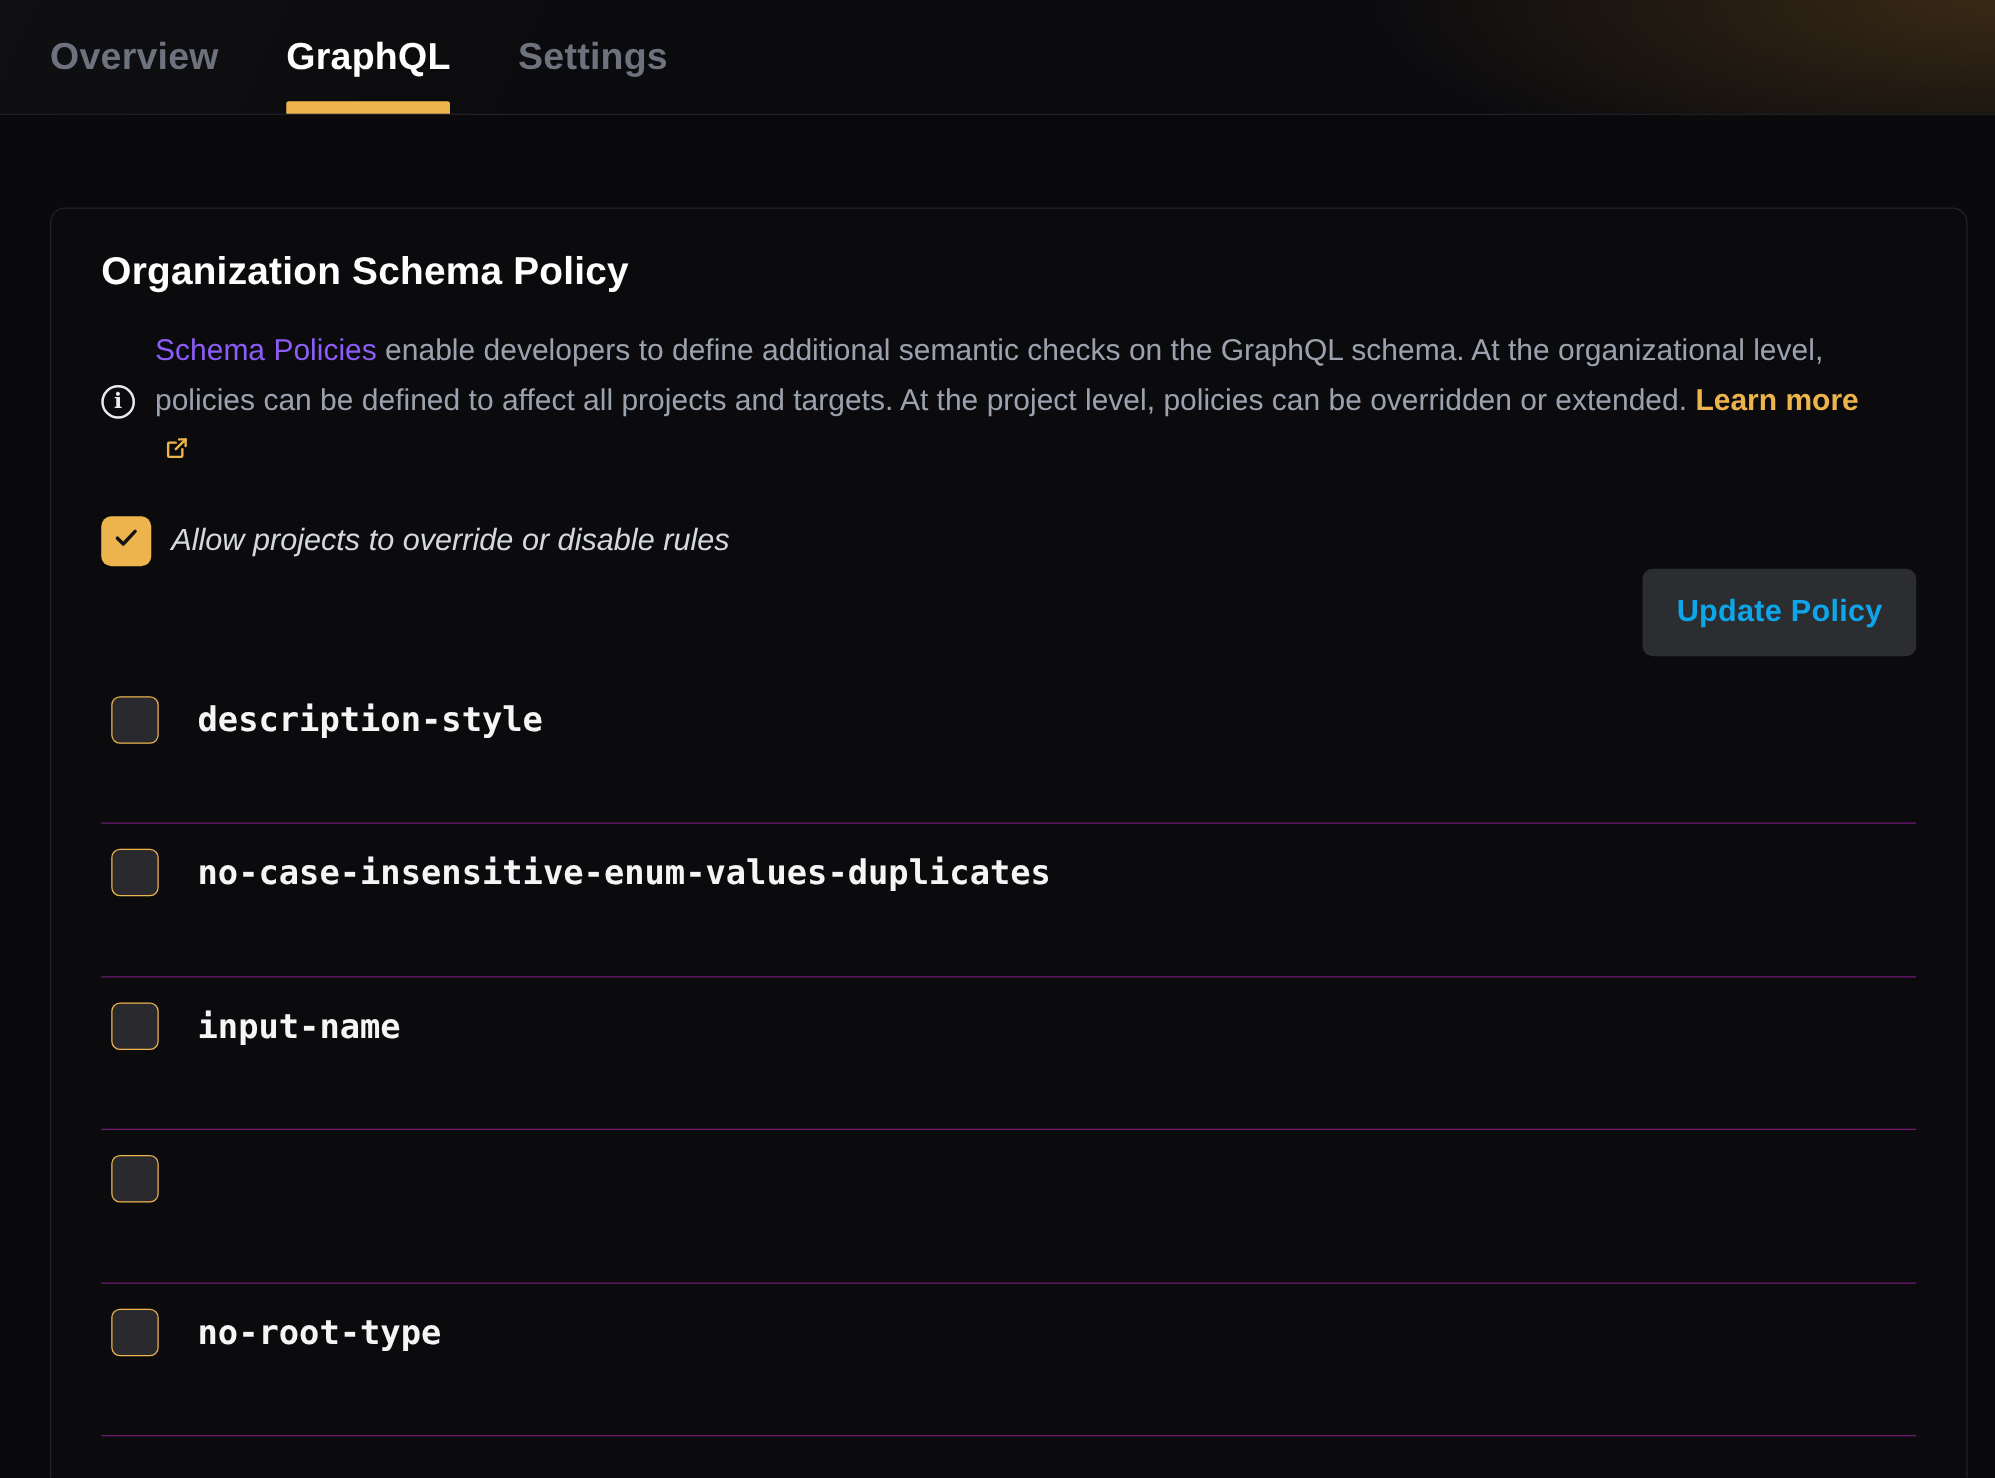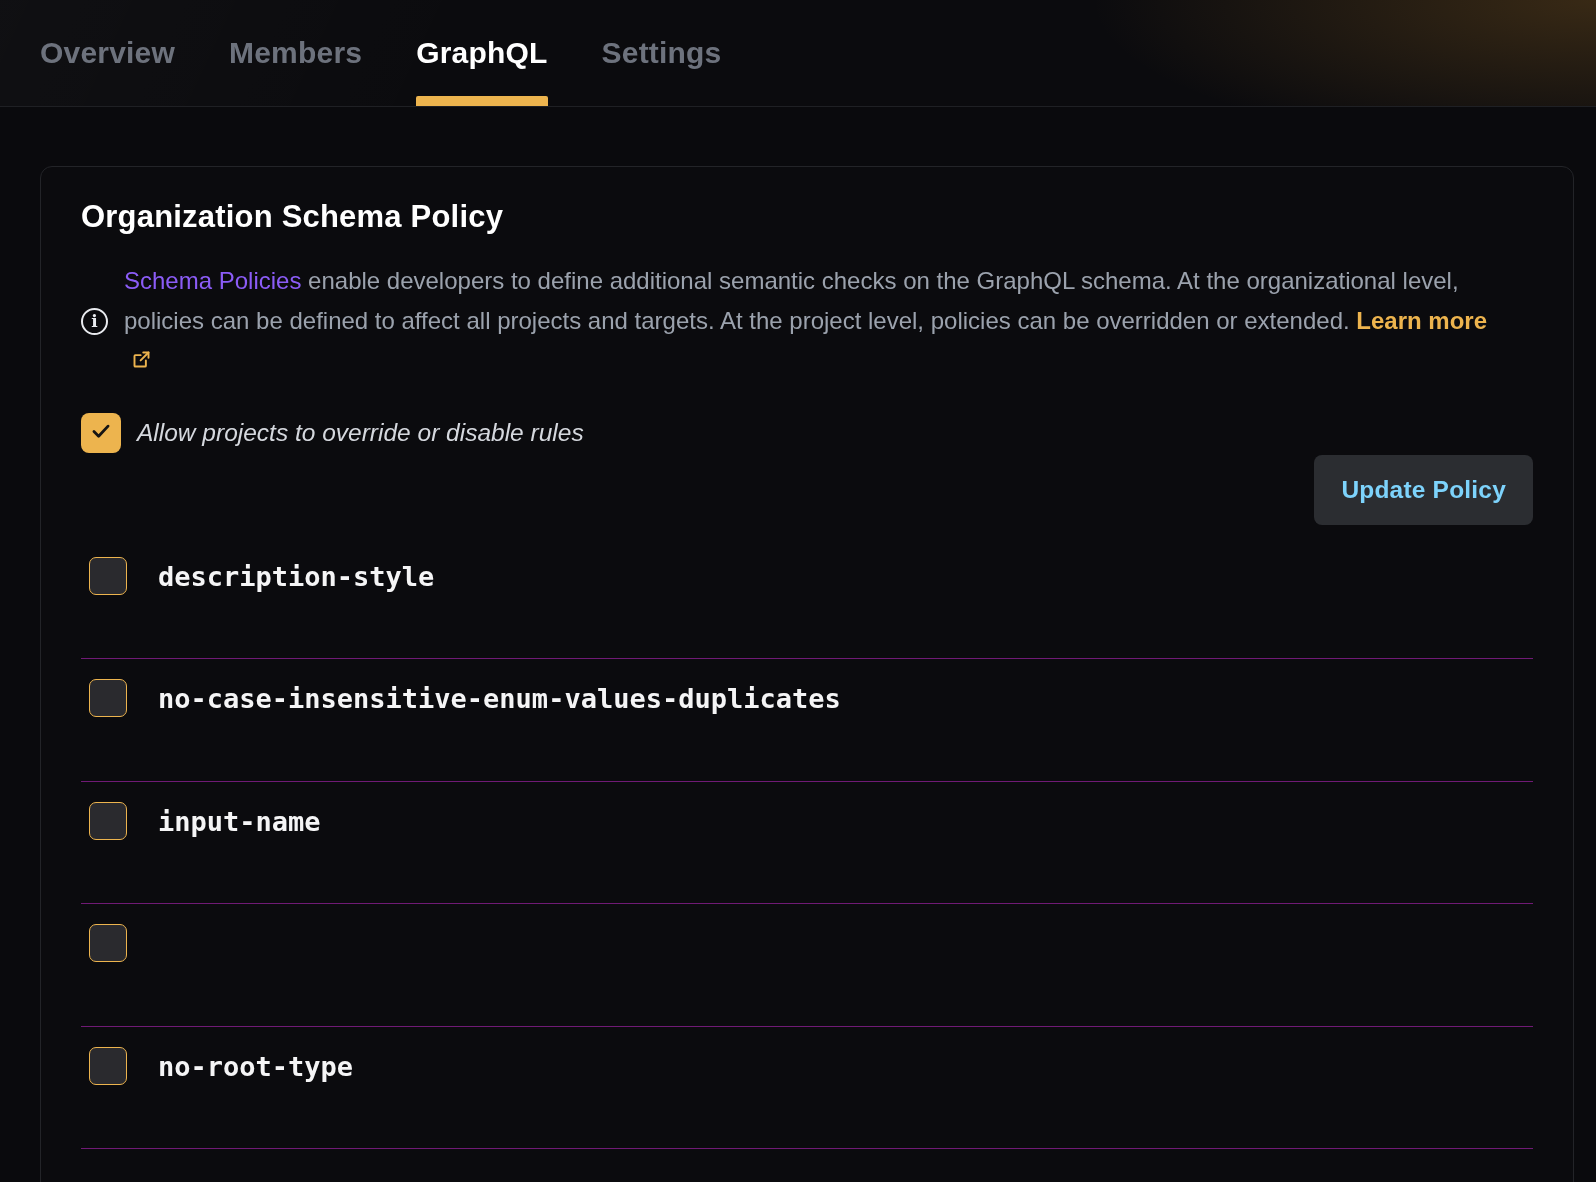--- a/index.html
+++ b/index.html
@@ -7,21 +7,21 @@
   body {
     background: #0a0a0d;
     font-family: "Liberation Sans", sans-serif;
     color: #fff;
     position: relative;
   }
 
   
   .tabbar {
     position: relative;
-    height: 107px;
+    height: 92px;
     display: flex;
     align-items: stretch;
     padding-left: 40px;
     gap: 54px;
     background:
       radial-gradient(720px 220px at 100% 0%, rgba(186,128,42,0.26), rgba(186,128,42,0) 70%),
       linear-gradient(115deg, rgba(255,255,255,0.02), rgba(0,0,0,0) 30%),
       #0b0b0e;
     border-bottom: 1px solid #1f2024;
   }
@@ -121,21 +121,21 @@
   }
 
   
   .actions {
     margin-top: 2px;
     display: flex;
     justify-content: flex-end;
   }
   .btn-secondary {
     background: #2b2d31;
-    color: #7dd3fc;
+    color: #0ea5e9;
     border: none;
     border-radius: 8px;
     font-family: "Liberation Sans", sans-serif;
     font-size: 24.5px;
     font-weight: 700;
     padding: 0 27px;
     height: 70px;
     cursor: pointer;
     letter-spacing: 0.2px;
   }
@@ -167,21 +167,20 @@
     font-size: 27px;
     line-height: 40px;
     color: #f5f5f6;
   }
 </style>
 </head>
 <body>
 
 <header class="tabbar">
   <div class="tab">Overview</div>
-  <div class="tab">Members</div>
   <div class="tab active">GraphQL</div>
   <div class="tab">Settings</div>
 </header>
 
 <section class="card">
 
   <h2 class="card-title">Organization Schema Policy</h2>
 
   <div class="callout">
     <span class="info-badge">i</span>

